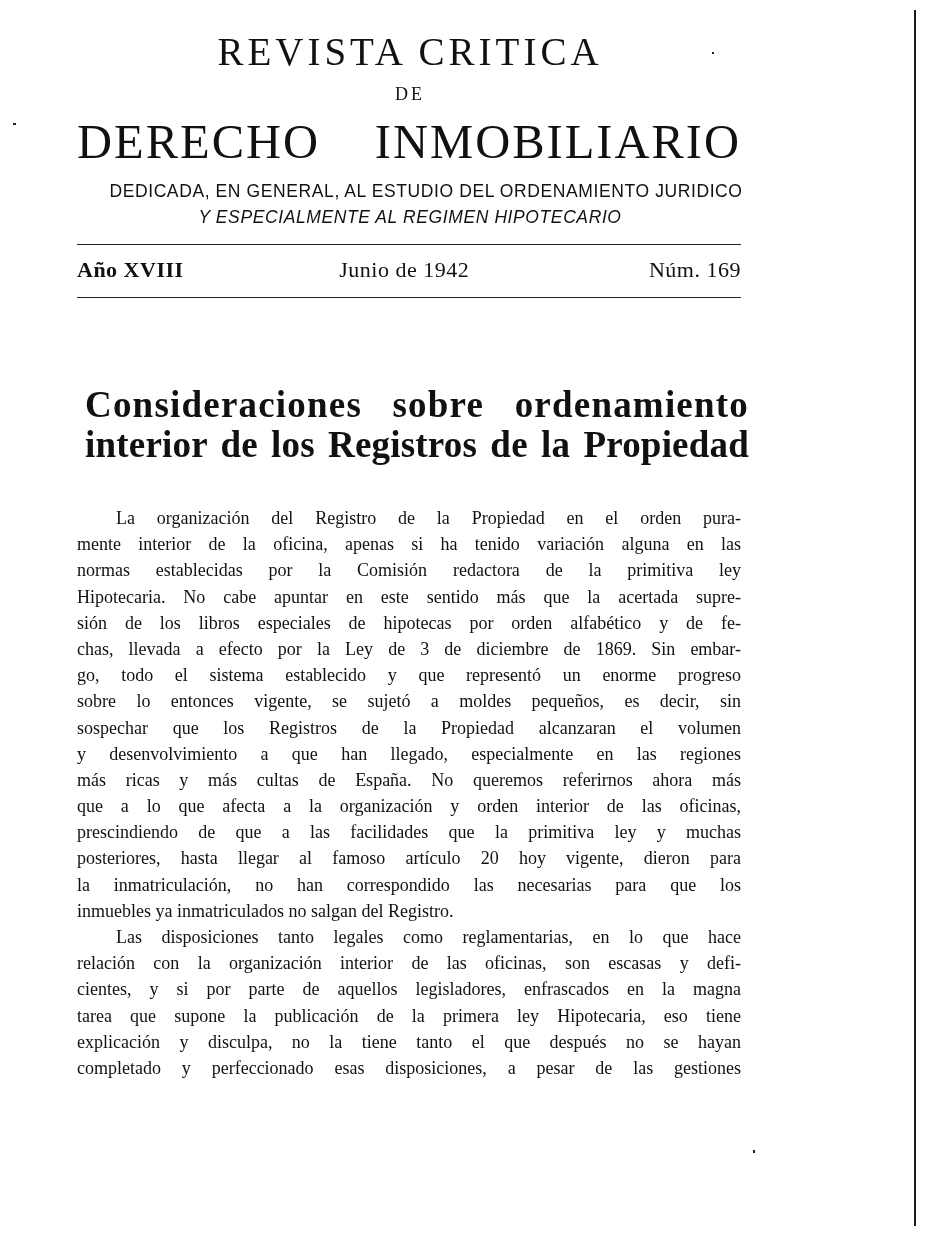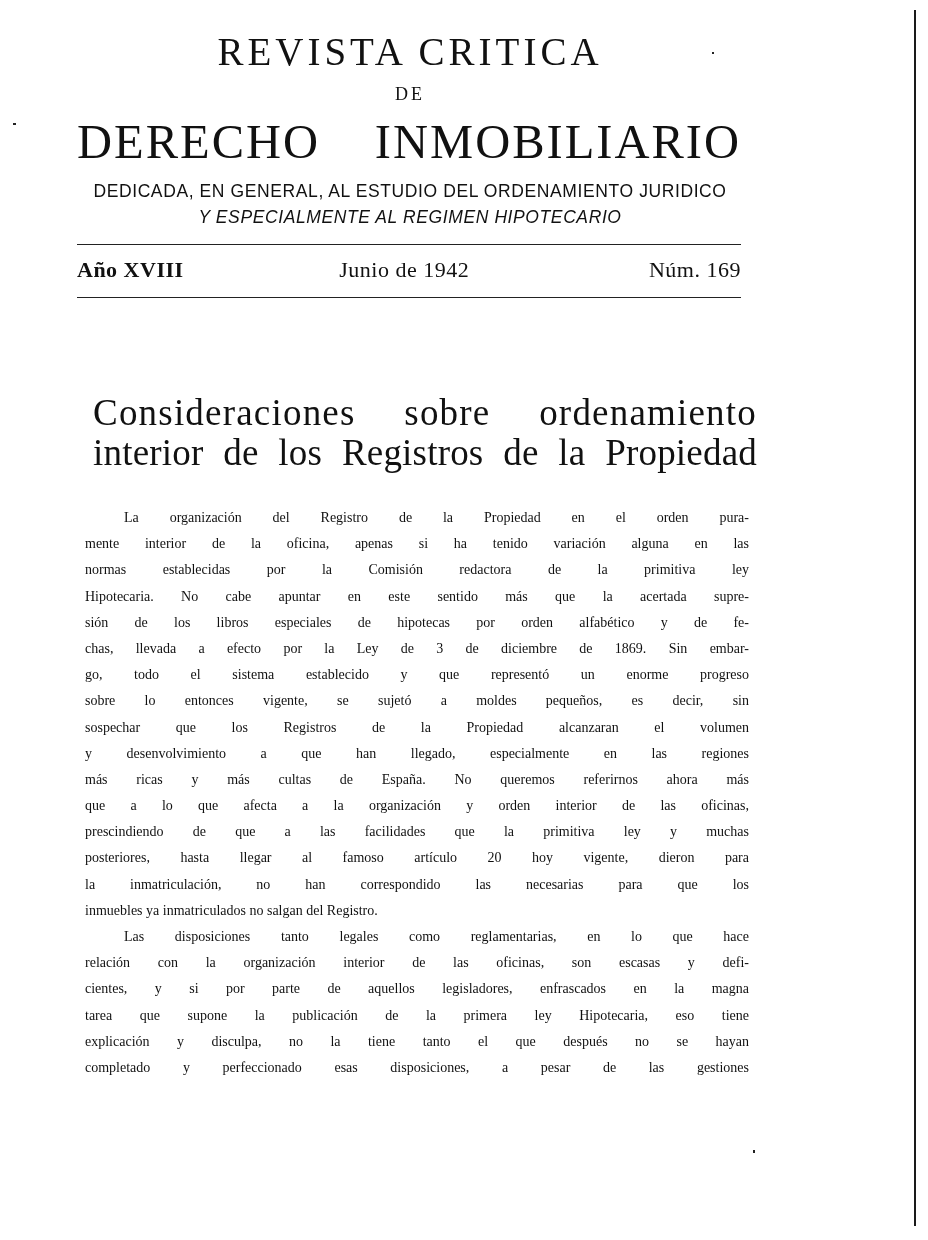--- a/index.html
+++ b/index.html
@@ -63,21 +63,21 @@
     .masthead-sub {
       position: absolute;
       left: 0;
       width: 820px;
       text-align: center;
       font-family: "Liberation Sans", "DejaVu Sans", sans-serif;
       font-size: 17.5px;
       letter-spacing: 0.6px;
       line-height: 22px;
     }
-    .masthead-sub.l1 { top: 180px; }
+    .masthead-sub.l1 { top: 180px; margin-left: 16px; }
     .masthead-sub.l2 { top: 206px; font-style: italic; }
     .rule {
       position: absolute;
       left: 77px;
       width: 664px;
       height: 1px;
       background: #222;
     }
     .rule.top { top: 244px; }
     .rule.bottom { top: 297px; }
@@ -107,24 +107,24 @@
     .article-title .tl {
       display: block;
       text-align: justify;
       text-align-last: justify;
       white-space: nowrap;
     }
     .article-title .tl.t1 { letter-spacing: 1.2px; word-spacing: 4px; }
     .article-title .tl.t2 { letter-spacing: 0.2px; word-spacing: -3px; }
     .body-text {
       position: absolute;
-      left: 85px;
+      left: 77px;
       width: 664px;
       top: 505px;
-      font-size: 14px;
+      font-size: 18px;
       line-height: 26.2px;
     }
     .body-text .ln {
       display: block;
       height: 26.2px;
       text-align: justify;
       text-align-last: justify;
       white-space: nowrap;
       overflow: visible;
     }
@@ -148,21 +148,21 @@
 </header>
 
 <div class="rule top"></div>
 <div class="issue-line">
   <span class="year">Año XVIII</span>
   <span class="date">Junio de 1942</span>
   <span class="num">Núm. 169</span>
 </div>
 <div class="rule bottom"></div>
 
-<h1 class="article-title" style="margin:16px;font-weight:normal;">
+<h1 class="article-title" style="margin:8px;font-weight:bold;">
   <span class="tl t1">Consideraciones sobre ordenamiento</span>
   <span class="tl t2">interior de los Registros de la Propiedad</span>
 </h1>
 
 <div class="body-text" id="article-body">
     <div>
       <span class="ln indent">La organización del Registro de la Propiedad en el orden pura-</span>
       <span class="ln">mente interior de la oficina, apenas si ha tenido variación alguna en las</span>
       <span class="ln">normas establecidas por la Comisión redactora de la primitiva ley</span>
       <span class="ln">Hipotecaria. No cabe apuntar en este sentido más que la acertada supre-</span>

